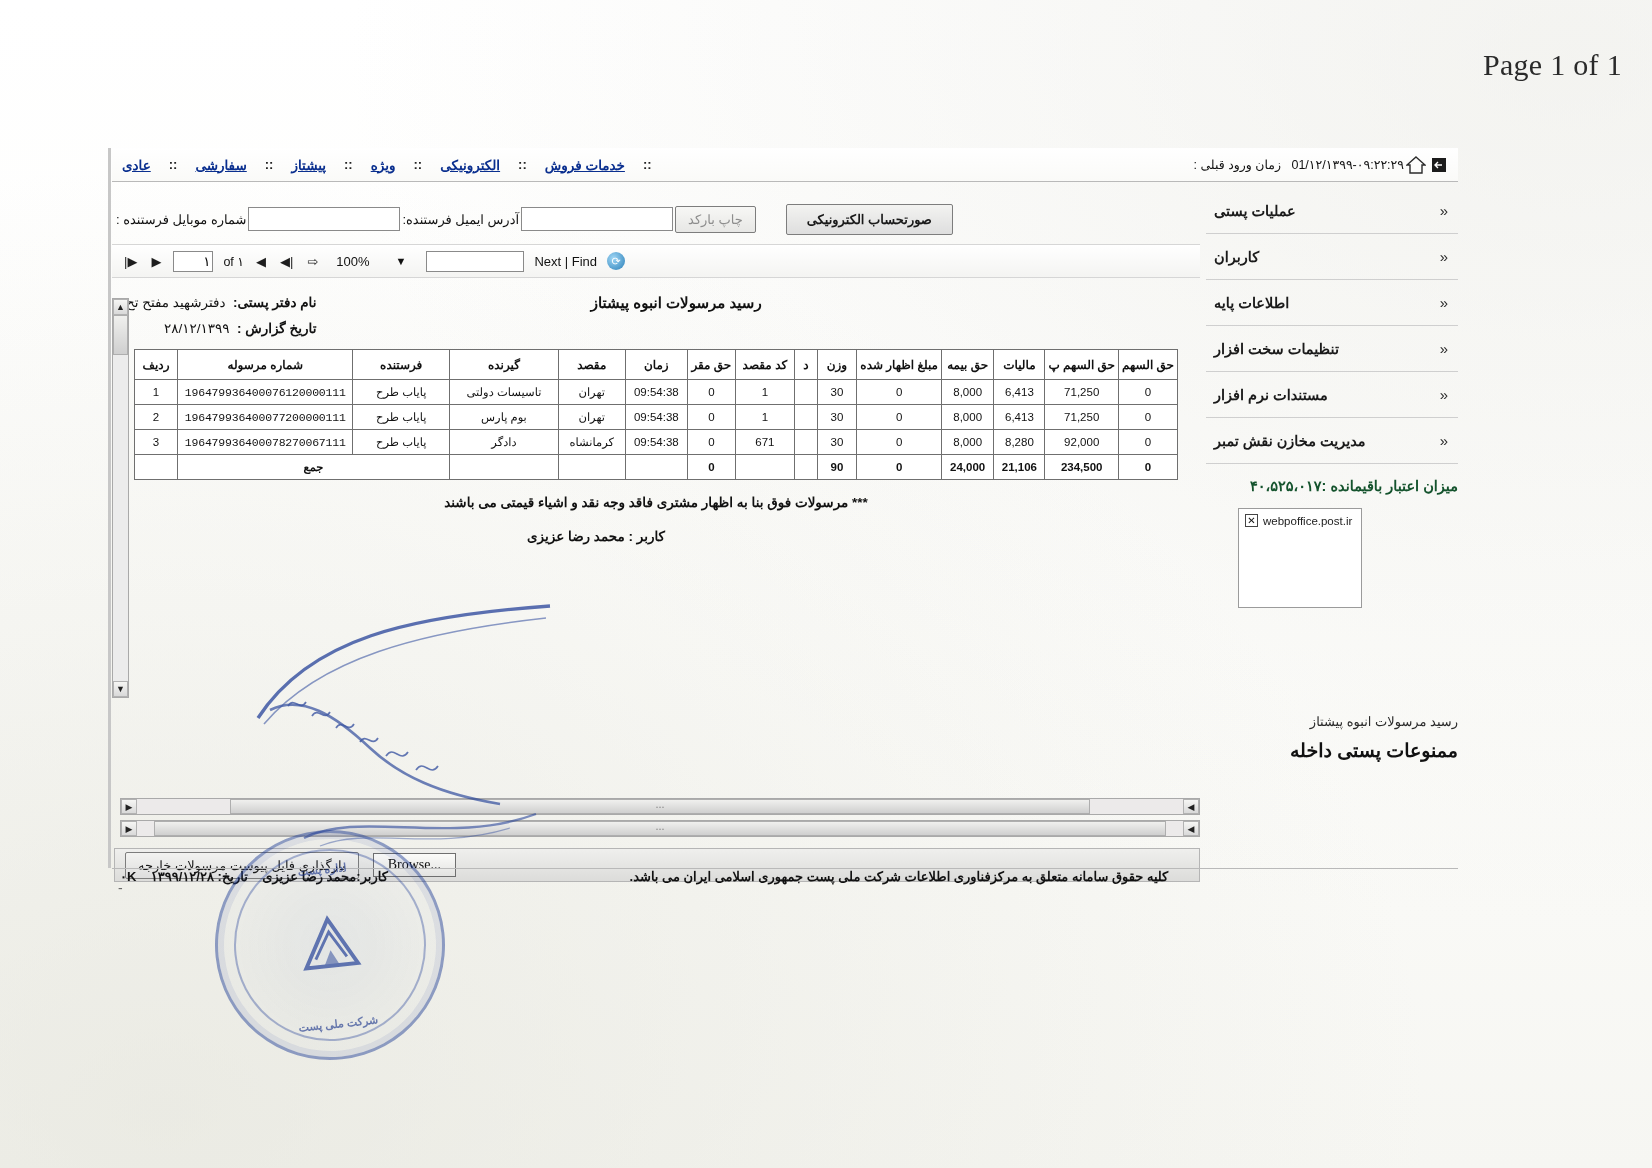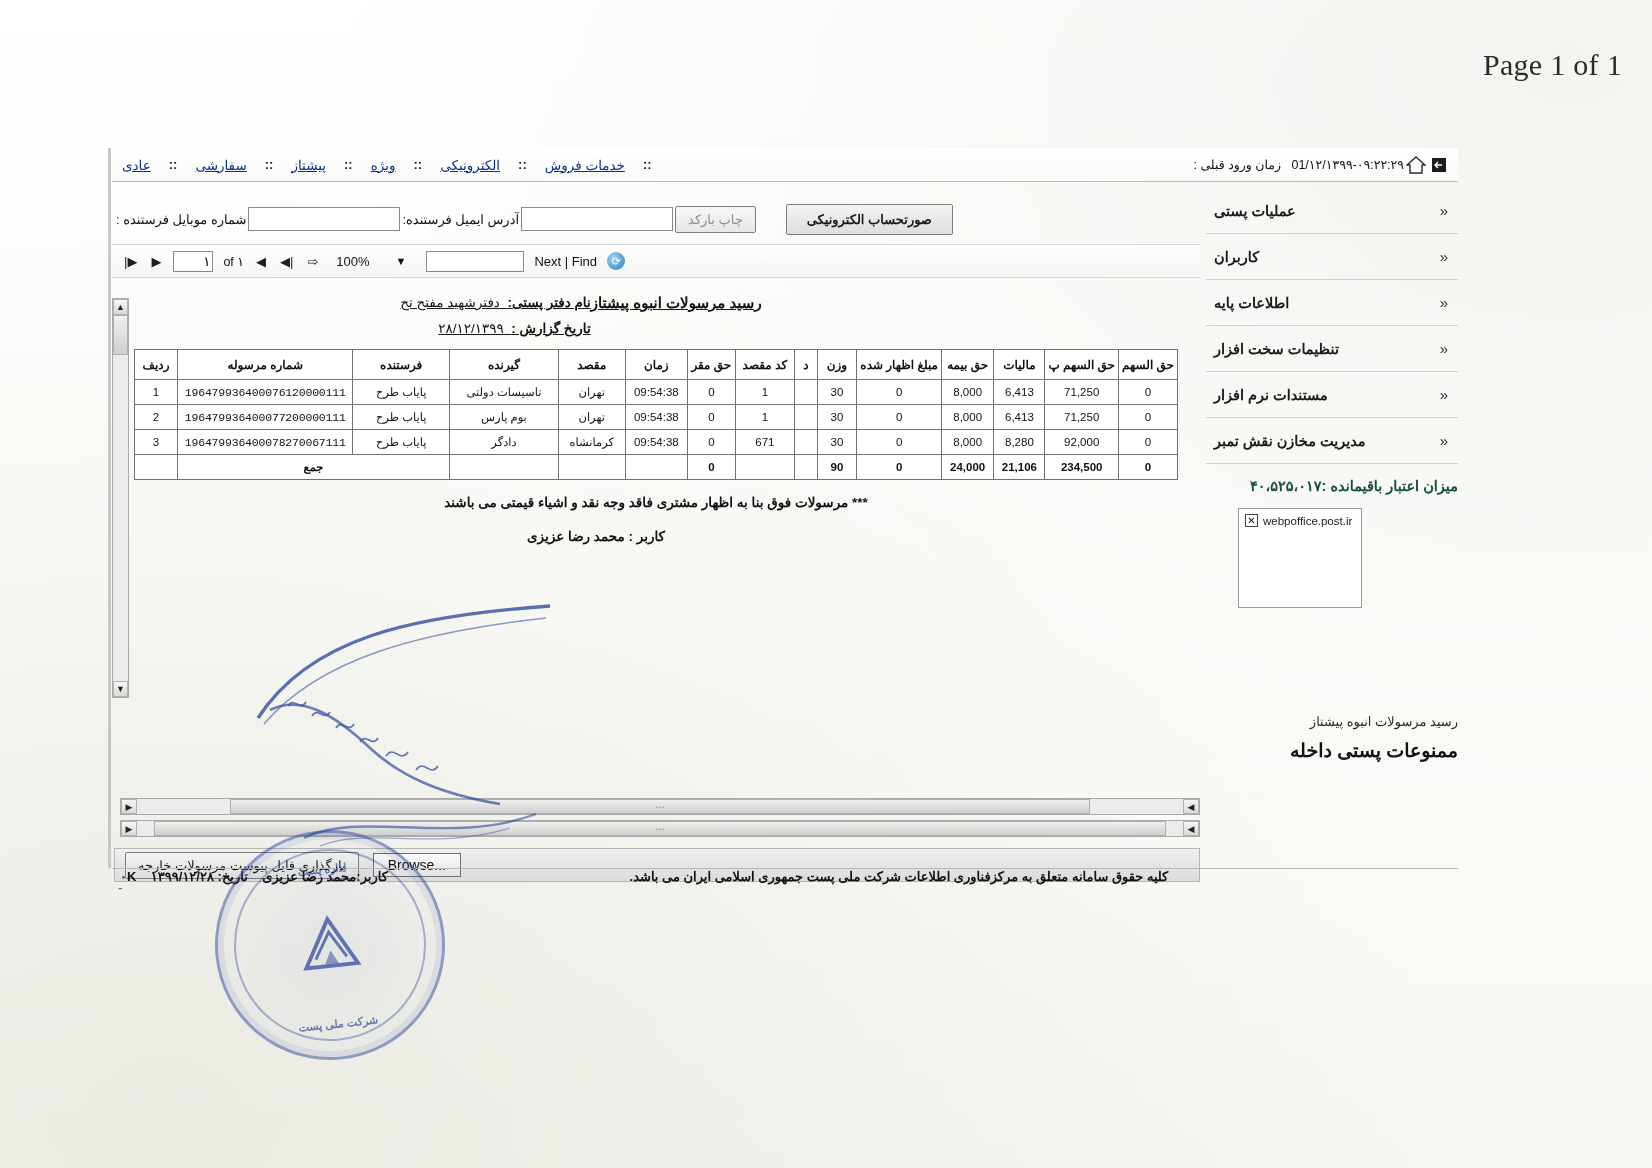--- a/index.html
+++ b/index.html
@@ -36,21 +36,21 @@
   
   .topnav {
     position:absolute; right:0; top:0; width:1346px; height:34px;
     border-bottom:1px solid #b9b9b9;
     display:flex; align-items:center; flex-direction:row-reverse;
     padding:0 6px;
     background:linear-gradient(180deg,#ffffff,#fafaf8);
   }
   .topnav a {
     color:#0a2f8f; text-decoration:underline;
-    font-size:13.5px; font-weight:normal; white-space:nowrap;
+    font-size:13.5px; font-weight:bold; white-space:nowrap;
     padding:0 4px;
   }
   .topnav .sep { color:#222; font-size:13px; padding:0 14px; font-weight:bold; }
   .topnav-right-fill { flex:1 1 auto; }
   .entrytime {
     font-size:12.5px; color:#111; direction:rtl; white-space:nowrap; padding-left:10px;
   }
   .home-icon, .exit-icon {
     width:24px; height:24px; display:flex; align-items:center; justify-content:center;
     font-size:16px; color:#2b2b2b;
@@ -132,23 +132,22 @@
     width:18px; height:18px; border-radius:50%;
     background:radial-gradient(circle at 35% 35%, #9fd6f5, #2a7fb8);
     color:#fff; font-size:11px; display:flex; align-items:center; justify-content:center;
   }
 
   
   .report {
     position:relative; margin-top:10px; padding:0 8px 0 8px; direction:rtl;
   }
   .rpt-head {
-    display:flex; flex-direction:row-reverse; justify-content:center; align-items:flex-start;
+    display:flex; flex-direction:row-reverse; justify-content:space-between; align-items:flex-start;
     padding:2px 6px 8px 6px;
-    text-decoration:underline;
   }
   .rpt-head .pair { font-size:13.5px; color:#111; line-height:1.9; text-align:right; }
   .rpt-head .pair b { font-weight:bold; }
   .rpt-title { font-size:15px; font-weight:bold; color:#111; padding-top:4px; }
 
   table.grid {
     border-collapse:collapse; width:1044px; margin:0 auto; direction:rtl;
     background:#fff;
   }
   table.grid th, table.grid td {
@@ -197,21 +196,21 @@
   }
 
   
   .uploadrow {
     position:absolute; right:258px; top:700px; width:1086px; height:34px;
     background:linear-gradient(180deg,#efefed,#dcdcda); border:1px solid #b5b5b5;
     display:flex; flex-direction:row-reverse; align-items:center; gap:14px; padding:0 10px;
   }
   .browse {
     border:1px solid #6f6f6f; background:linear-gradient(180deg,#fbfbf9,#e3e3e1);
-    font-size:14px; padding:3px 14px; direction:ltr; color:#111;
+    font-size:14px; padding:3px 14px; direction:ltr; color:#111;font-family:Liberation Serif, serif;
   }
 
   
   .footer {
     position:absolute; left:112px; top:868px; width:1346px; height:34px;
     border-top:1px solid #b9b9b9;
     display:flex; flex-direction:row-reverse; align-items:flex-start; justify-content:space-between;
     padding:0 8px; direction:rtl;
   }
   .footer .f-right { font-size:13px; font-weight:bold; color:#111; white-space:nowrap; }

